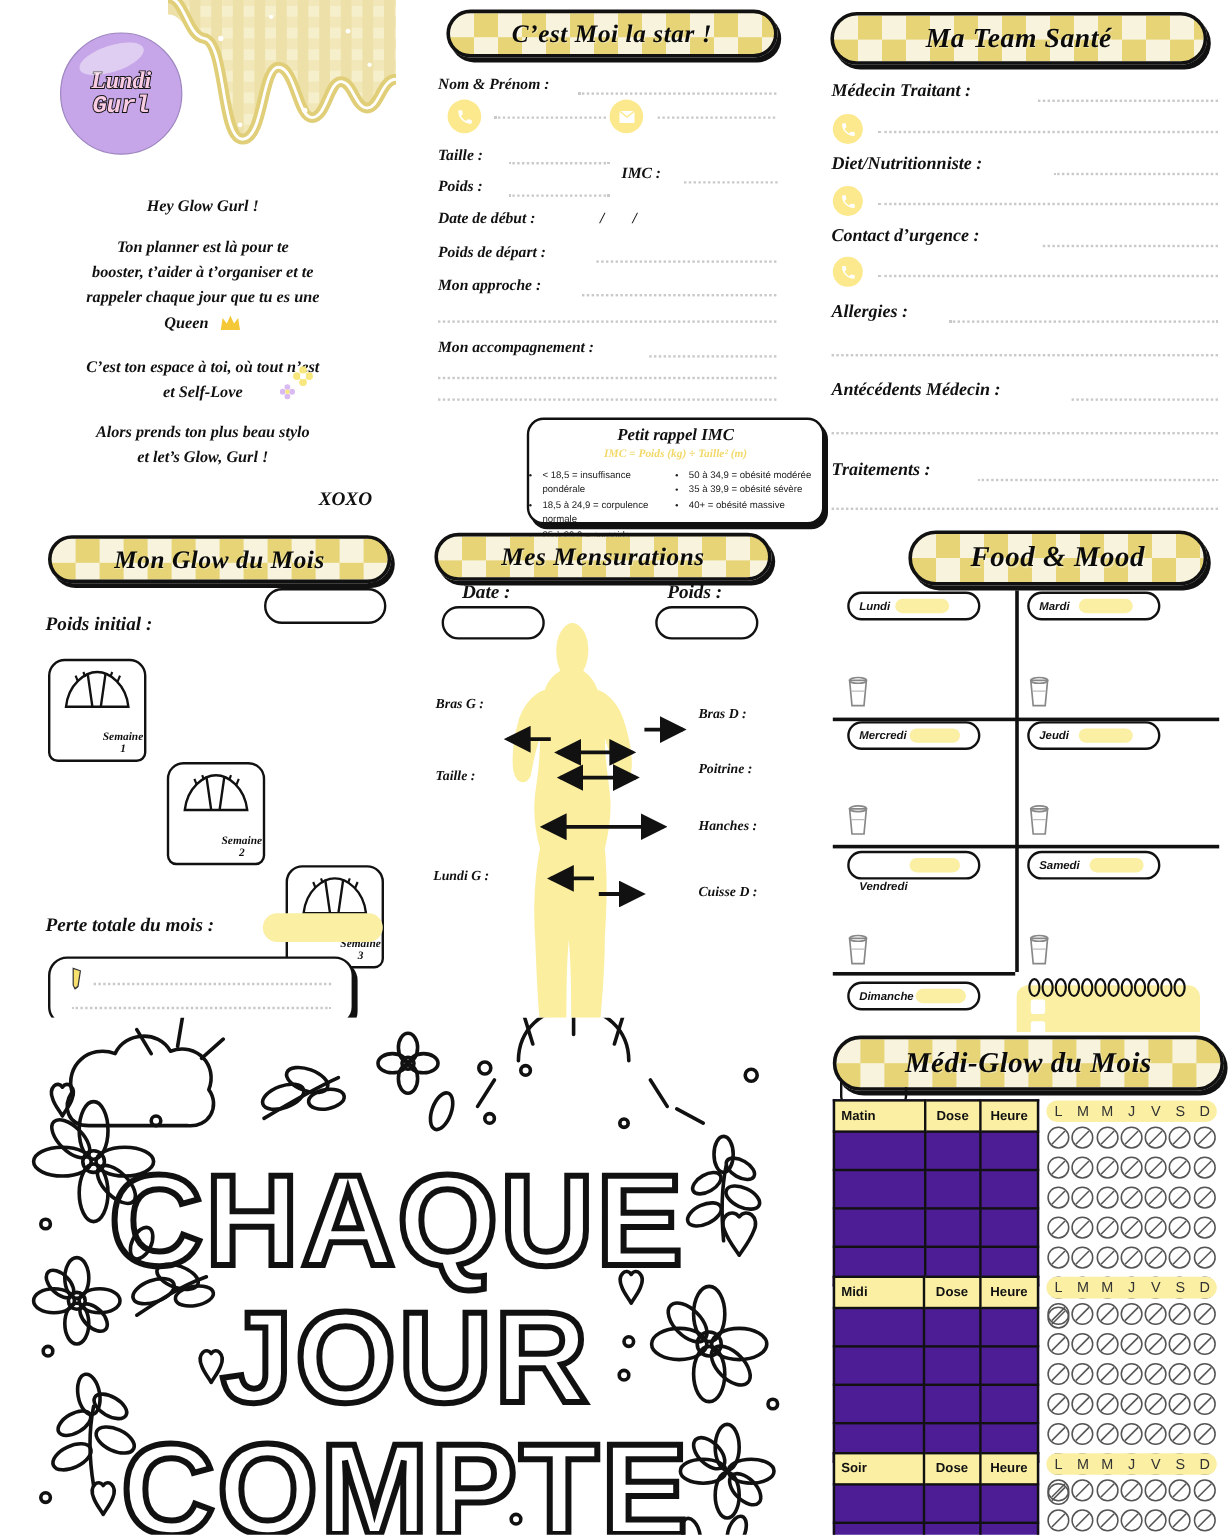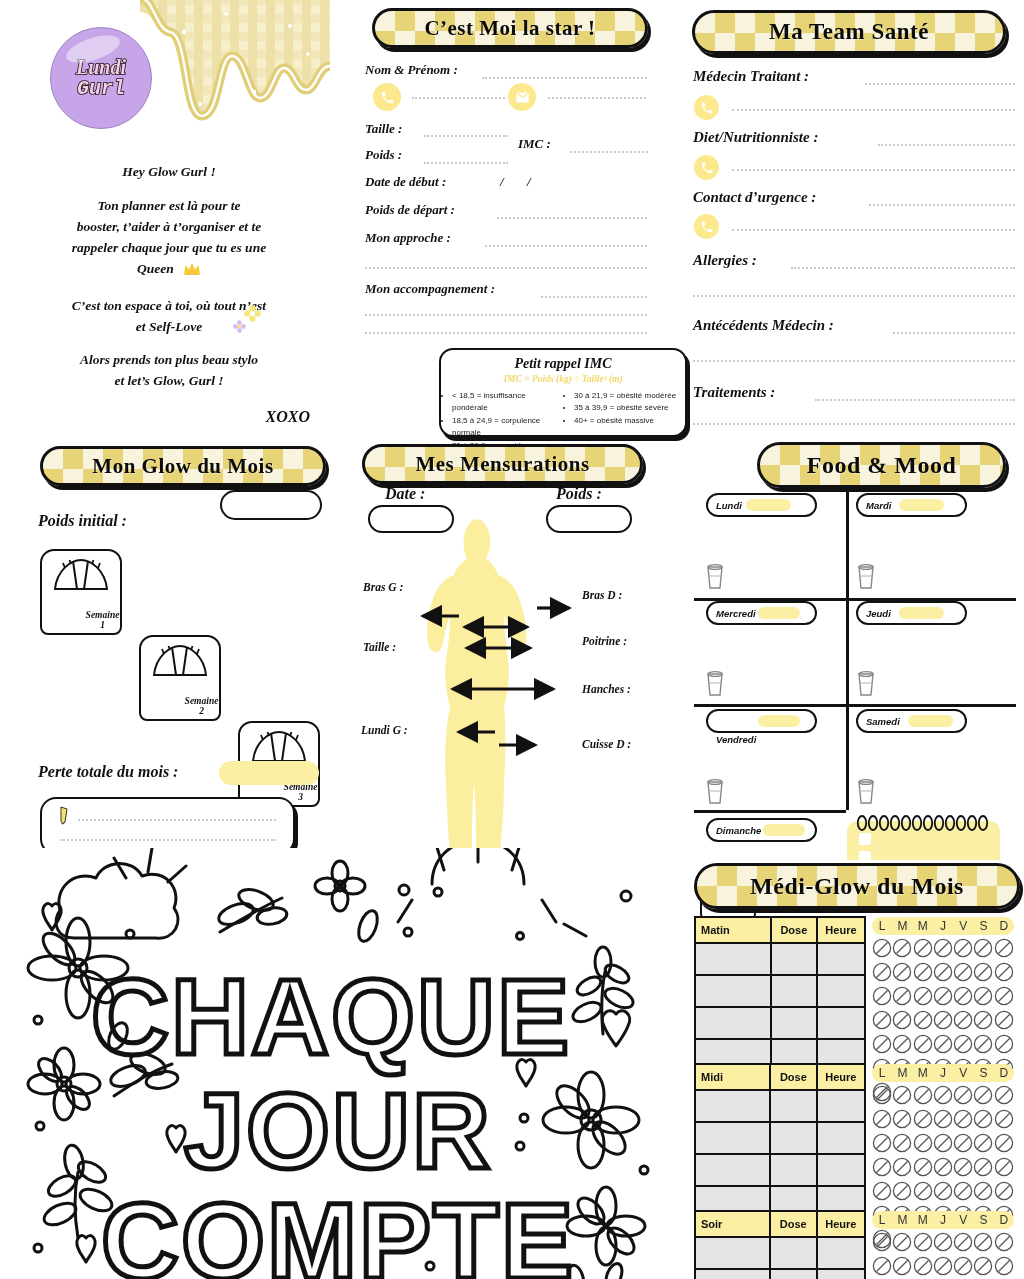--- a/index.html
+++ b/index.html
@@ -9,21 +9,21 @@
 
   
   .hdr{
     position:absolute;border:3px solid #111;border-radius:999px;
     box-shadow:3px 4px 0 #111;
     background:
       repeating-conic-gradient(#E6D476 0 25%, #F8F3DC 0 50%) 0 0/40px 40px;
     display:flex;align-items:center;justify-content:center;overflow:hidden;
   }
   .hdr span{
-    font-family:"Liberation Serif",serif;font-weight:bold;
+    font-family:"Liberation Serif",serif;font-weight:bold;font-style:italic;
     letter-spacing:.5px;color:#0b0b0b;white-space:nowrap;
     text-shadow:1px 1px 0 rgba(255,255,255,.35);
   }
 
   .lbl{font-weight:bold;font-style:italic;color:#111;white-space:nowrap;}
   .dots{border-bottom:2.5px dotted #c9c9c9;height:1px;}
 
   .pillbox{border:2.5px solid #111;border-radius:999px;background:#fff;}
   .pillyellow{background:#FBEFA4;border-radius:999px;}
 
@@ -34,21 +34,21 @@
   
   .scale{border:2.5px solid #111;border-radius:14px 14px 8px 8px;background:#fff;
          position:relative;}
   .scale .name{position:absolute;bottom:3px;left:0;right:0;text-align:center;
          font-size:9.5px;font-weight:bold;font-style:italic;margin-left:43px;}
 
   
   .glass svg{display:block;}
 
   
-  .medtable{border:2.5px solid #111;border-collapse:collapse;background:#e5e5e5;}
+  .medtable{border:2.5px solid #111;border-collapse:collapse;background:#4c1d95;}
   .medtable th{background:#FBEFA4;border:2px solid #111;font-family:"Liberation Sans",sans-serif;
      font-size:11px;font-weight:bold;text-align:left;padding:3px 5px;height:18px;}
   .medtable th.c{text-align:center;}
   .medtable td{border:2px solid #111;height:28px;}
   .daystrip{background:#FBEFA4;border-radius:999px;display:flex;
      font-family:"Liberation Sans",sans-serif;font-size:12px;color:#333;
      align-items:center;}
   .daystrip div{flex:1;text-align:center;}
   .pillgrid{display:grid;grid-template-columns:repeat(7,1fr);}
   .pillgrid i{display:block;}
@@ -200,21 +200,21 @@
   <div style="display:flex;margin-top:6px;">
     <div class="imclist" style="width:50%;">
       <ul>
         <li>&lt; 18,5 = insuffisance pondérale</li>
         <li>18,5 à 24,9 = corpulence normale</li>
         <li>25 à 29,9 = surpoids</li>
       </ul>
     </div>
     <div class="imclist" style="width:50%;">
       <ul>
-        <li>30 à 21,9 = obésité modérée</li>
+        <li>50 à 34,9 = obésité modérée</li>
         <li>35 à 39,9 = obésité sévère</li>
         <li>40+ = obésité massive</li>
       </ul>
     </div>
   </div>
 </div>
 
 <div class="hdr" style="left:692px;top:10px;width:308px;height:38px;">
   <span style="font-size:23px;">Ma Team Santé</span>
 </div>

